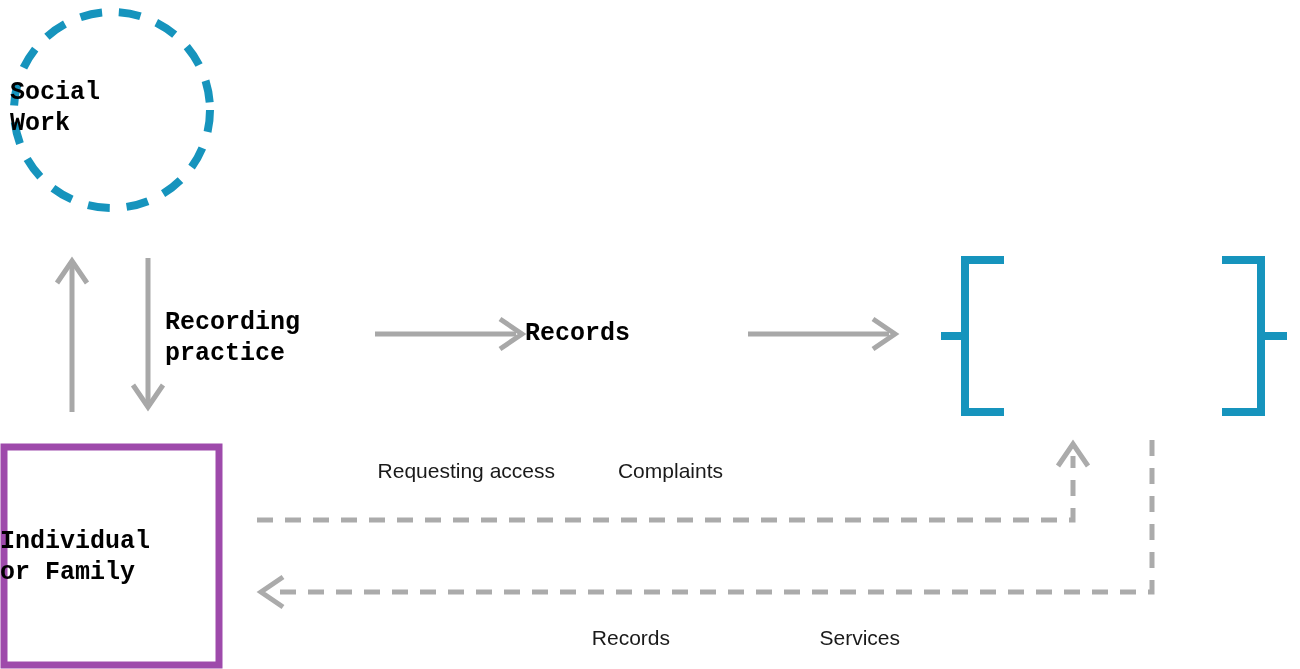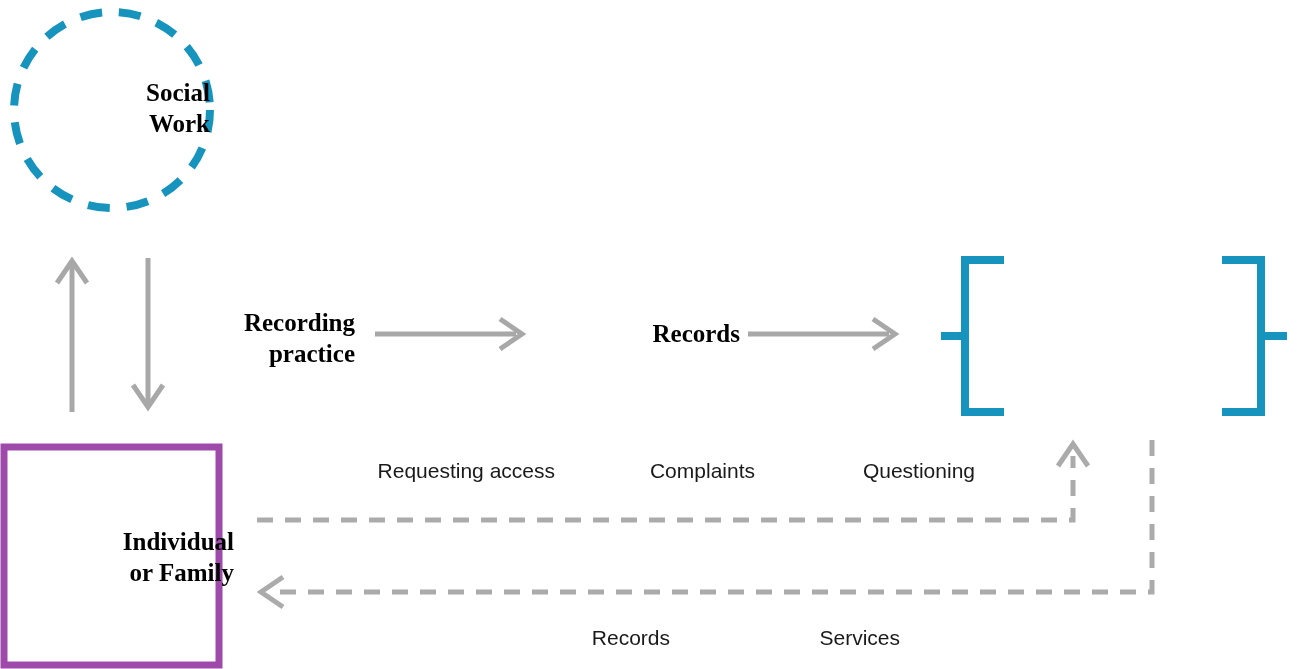--- a/index.html
+++ b/index.html
@@ -21,23 +21,23 @@
   }
   #diagram-svg {
     position: absolute;
     left: 0;
     top: 0;
     width: 1300px;
     height: 669px;
   }
   .node-label {
     position: absolute;
-    text-align: right;
+    text-align: left;
     color: #000000;
-    font-family: Liberation Serif, serif;
+    font-family: Liberation Mono, monospace;
     font-weight: bold;
     line-height: 1.22;
     white-space: pre-line;
     pointer-events: none;
   }
   .edge-label {
     position: absolute;
     text-align: right;
     color: #1a1a1a;
     font-family: "Liberation Sans", sans-serif;
@@ -46,21 +46,21 @@
     white-space: nowrap;
     pointer-events: none;
   }
   .lbl-social-work {
     left: 10px;
     top: 78px;
     width: 200px;
     font-size: 25px;
   }
   .lbl-individual {
-    left: 14px;
+    left: 0;
     top: 527px;
     width: 220px;
     font-size: 25px;
   }
   .lbl-recording {
     left: 165px;
     top: 308px;
     width: 190px;
     font-size: 25px;
   }
@@ -76,21 +76,21 @@
     width: 260px;
     font-size: 25px;
   }
   .lbl-requesting-access {
     left: 335px;
     top: 458px;
     width: 220px;
     font-size: 21px;
   }
   .lbl-complaints {
-    left: 580px;
+    left: 548px;
     top: 458px;
     width: 175px;
     font-size: 21px;
   }
   .lbl-questioning {
     left: 805px;
     top: 458px;
     width: 170px;
     font-size: 21px;
   }
@@ -152,19 +152,18 @@
   <div class="node-label lbl-records">Records</div>
 
   <div class="node-label lbl-recording">Recording
 practice</div>
 
 
   <div class="edge-label lbl-requesting-access">Requesting access</div>
 
   <div class="edge-label lbl-complaints">Complaints</div>
 
-  <div class="edge-label lbl-questioning">Questioning</div>
 
   <div class="edge-label lbl-decision">Records</div>
 
   <div class="edge-label lbl-reasoning">Services</div>
 
 </div>
 
 </body></html>

